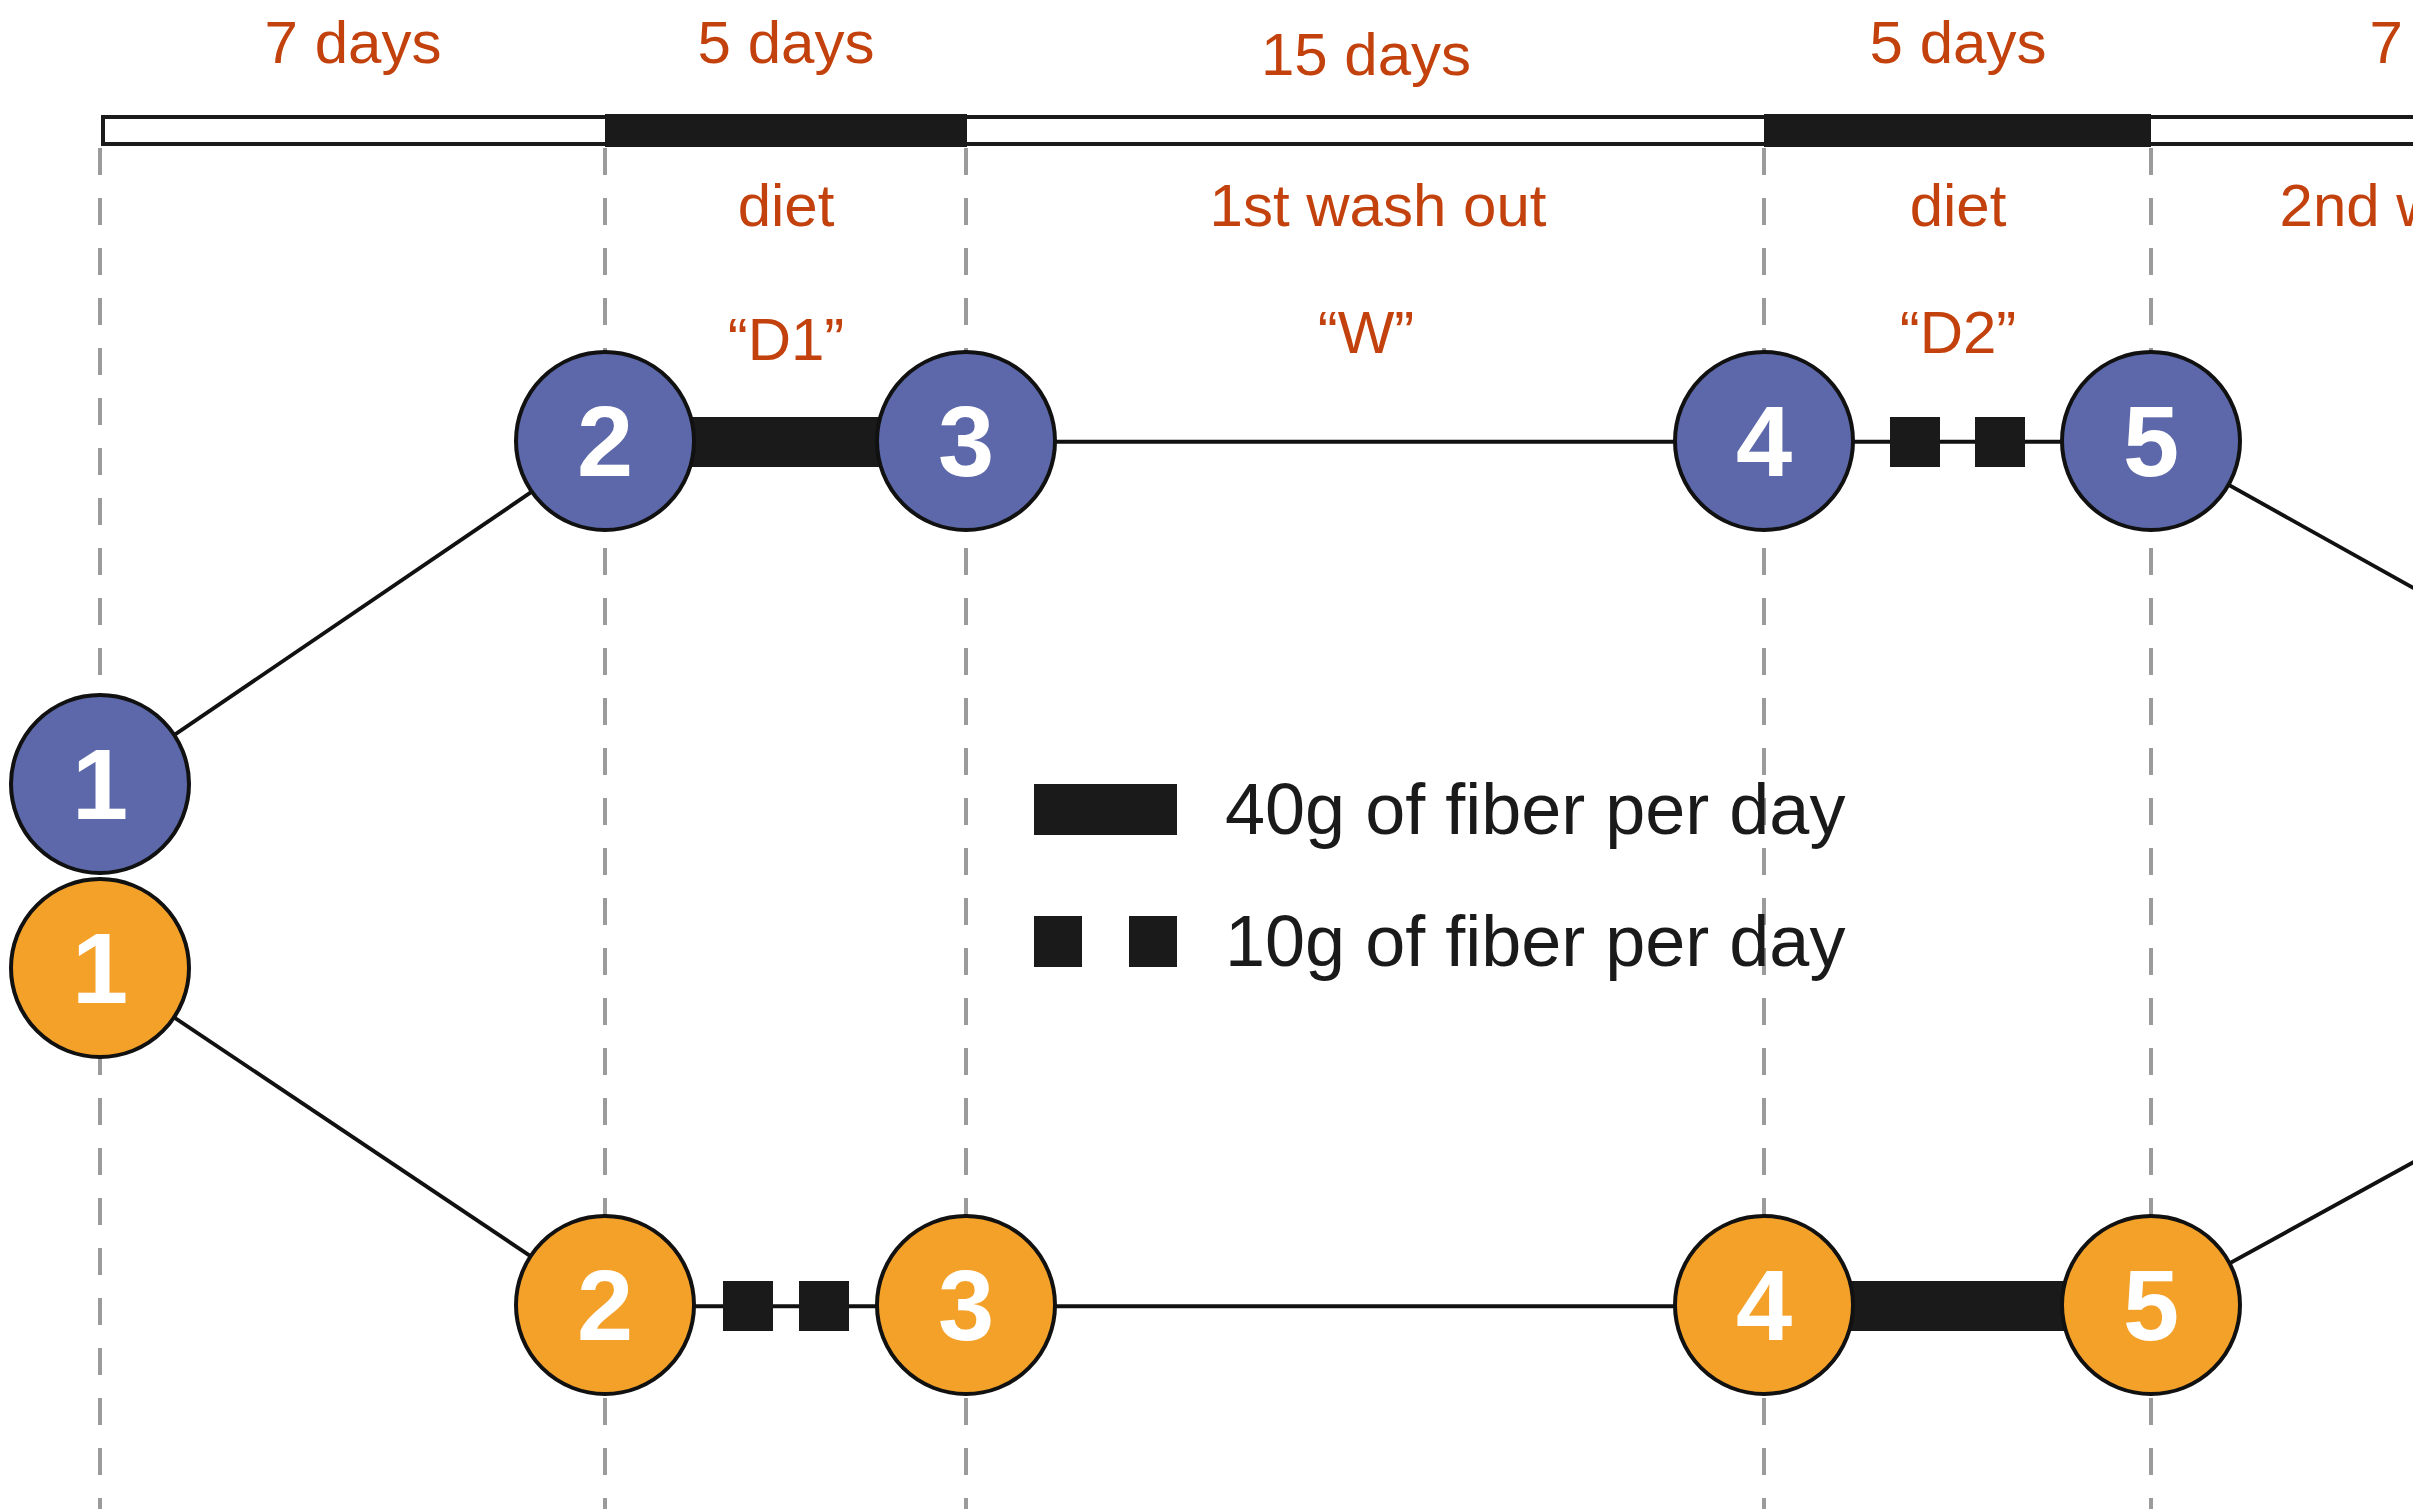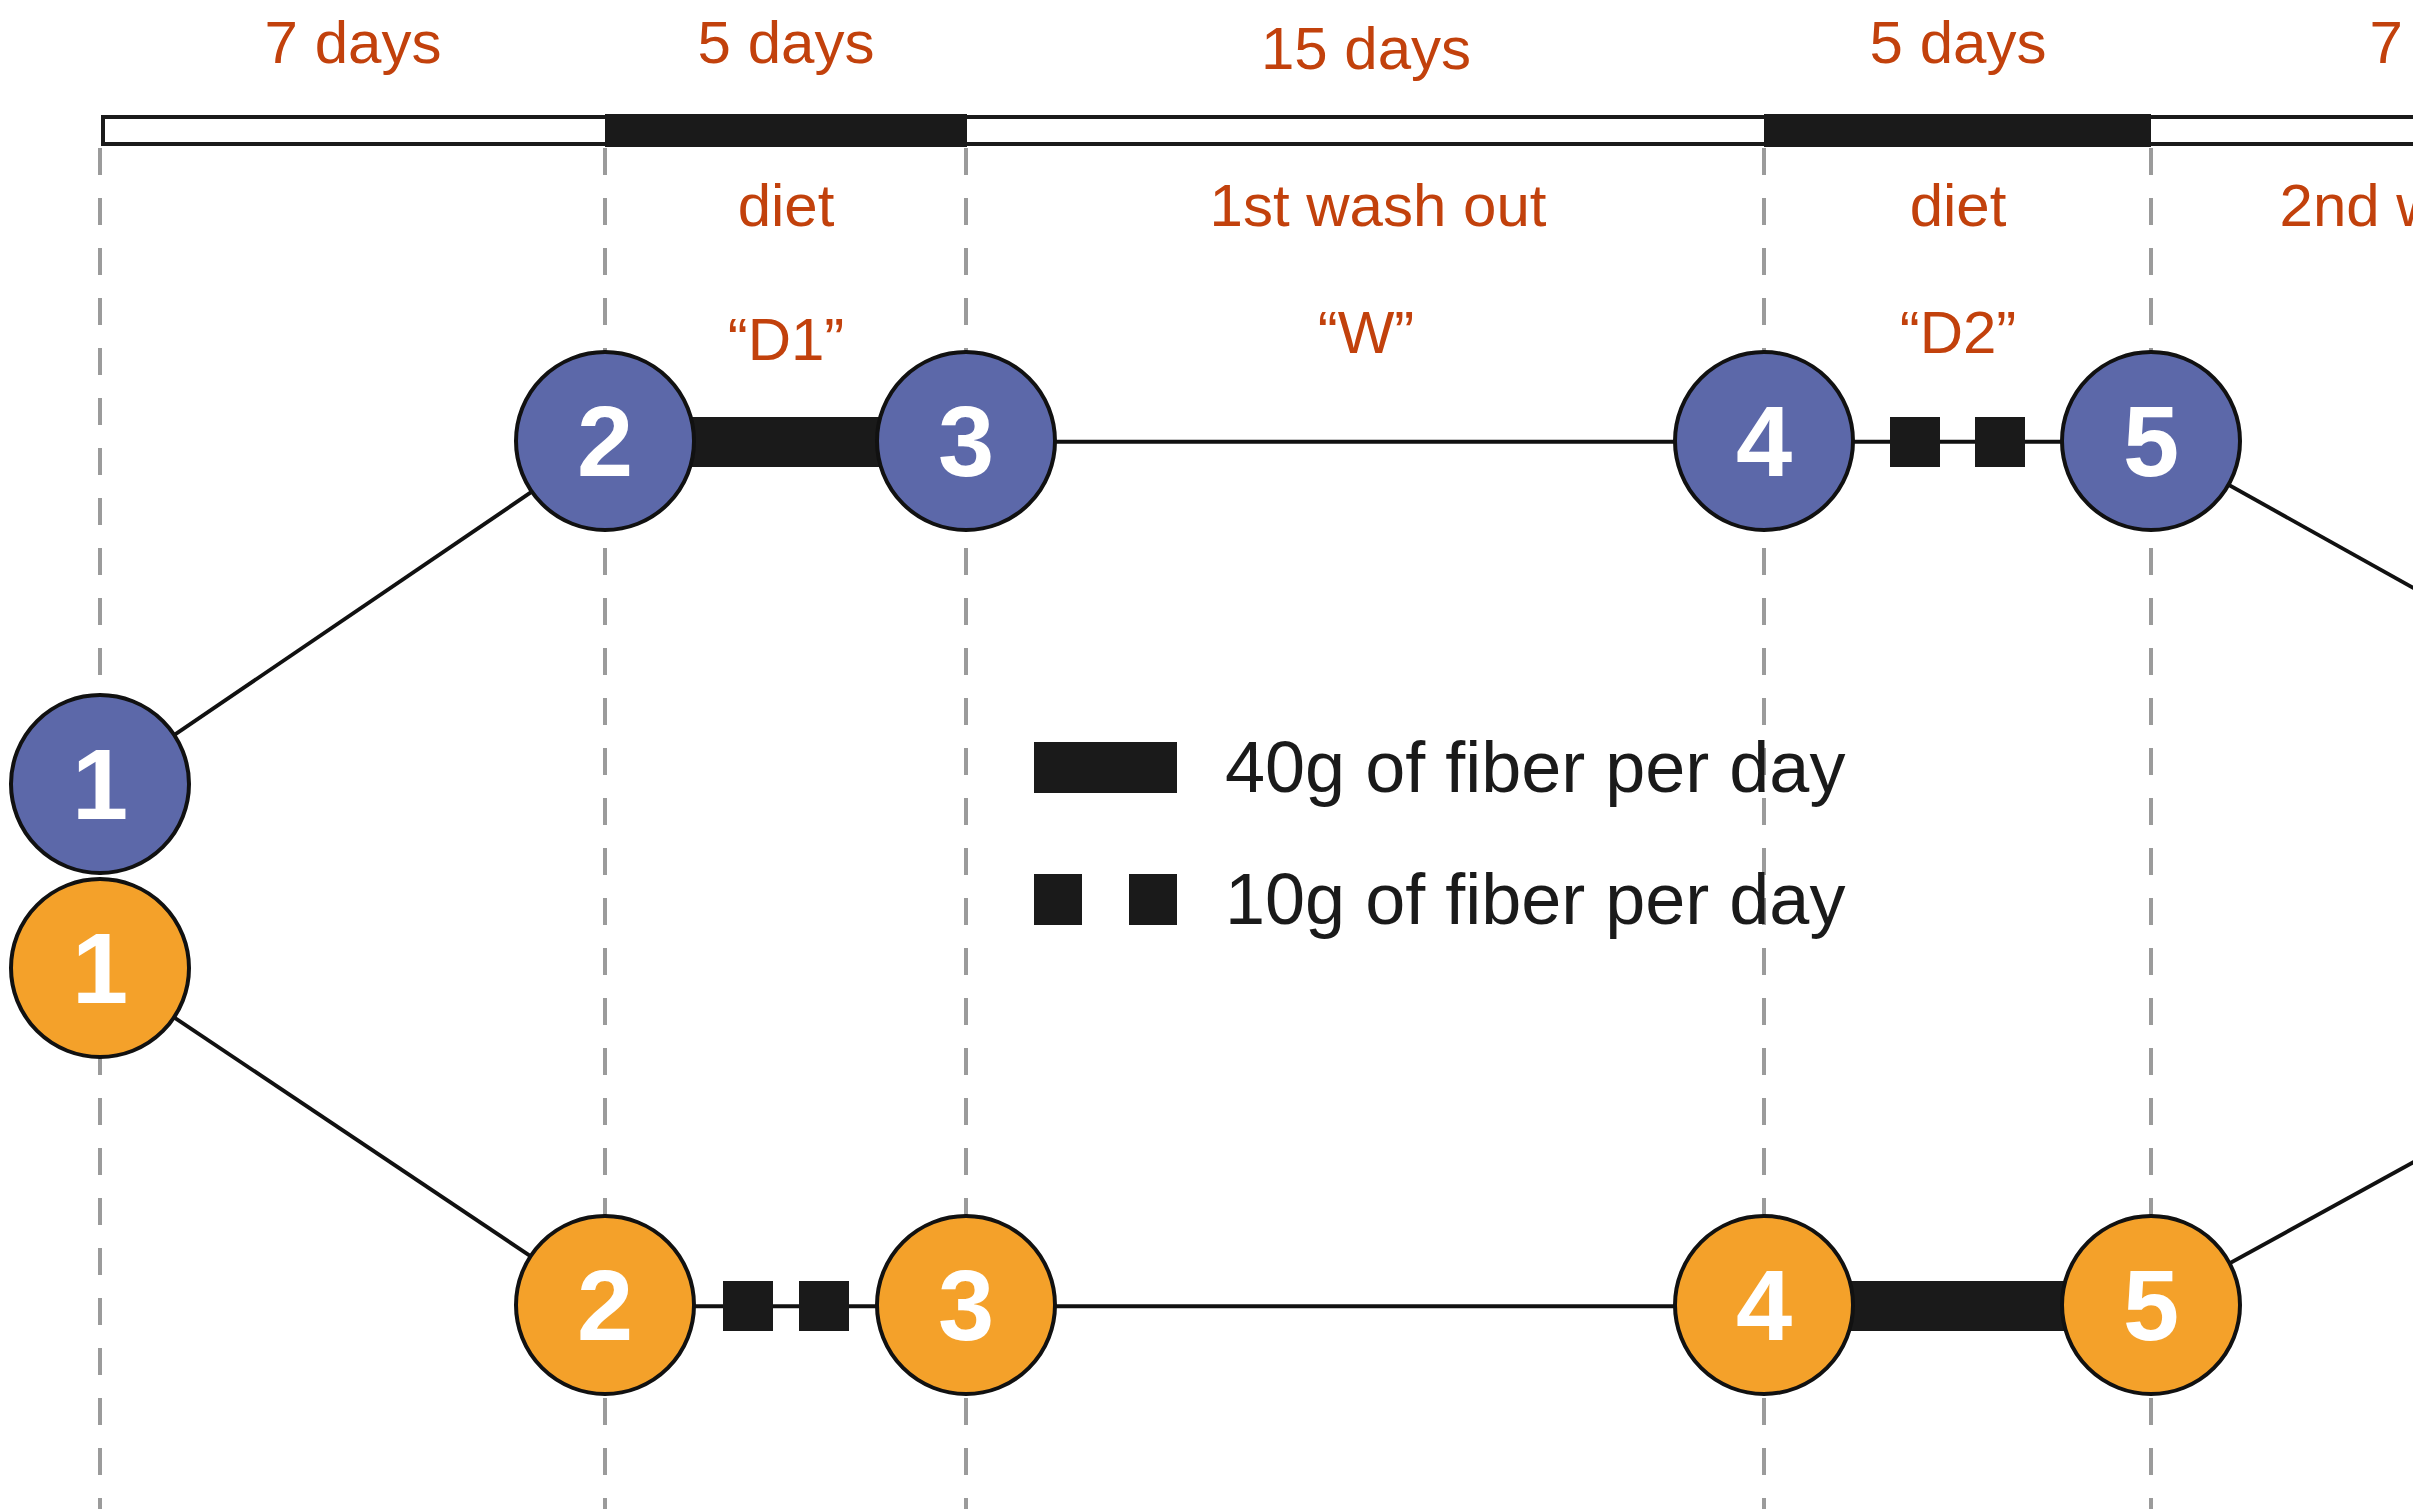--- a/index.html
+++ b/index.html
@@ -24,41 +24,41 @@
   
   .node{position:absolute;width:174px;height:174px;border:4.8px solid #111;border-radius:50%;
         display:flex;align-items:center;justify-content:center;
         font-size:101px;font-weight:bold;color:#ffffff;line-height:1;}
   .node.blue{background:#5c68a9;}
   .node.orange{background:#f4a12a;}
   
   .legend{position:absolute;left:1034px;top:697px;}
   .legend-title{font-size:72px;line-height:72px;margin-left:32px;white-space:nowrap;}
   .legend-row{display:flex;align-items:center;margin-top:0;}
-  .row1{margin-top:34px;}
+  .row1{margin-top:76px;}
   .row2{margin-top:60px;}
   .swatch-bar{width:143px;height:51px;background:#1a1a1a;flex:none;}
   .swatch-squares{width:143px;height:51px;display:flex;justify-content:space-between;flex:none;}
   .swatch-squares span{width:48px;height:51px;background:#1a1a1a;}
   .legend-label{font-size:72px;line-height:72px;margin-left:48px;white-space:nowrap;}
 </style>
 </head>
 <body>
 
 <div class="canvas">
 
   <div class="dash" style="left:98px"></div>
   <div class="dash" style="left:603px"></div>
   <div class="dash" style="left:964px"></div>
   <div class="dash" style="left:1762px"></div>
   <div class="dash" style="left:2149px"></div>
 
   <div class="lbl" style="left:353px;top:7.2px">7 days</div>
   <div class="lbl" style="left:786px;top:7.2px">5 days</div>
-  <div class="lbl" style="left:1366px;top:13px">15 days</div>
+  <div class="lbl" style="left:1366px;top:19px">15 days</div>
   <div class="lbl" style="left:1958px;top:7.2px">5 days</div>
   <div class="lbl" style="left:2458px;top:7.2px">7 days</div>
 
   <div class="tbar">
     <div class="tseg" style="left:500px;width:362px"></div>
     <div class="tseg" style="left:1659px;width:387px"></div>
   </div>
 
   <div class="lbl" style="left:786px;top:170px">diet</div>
   <div class="lbl" style="left:1378px;top:170px">1st wash out</div>

